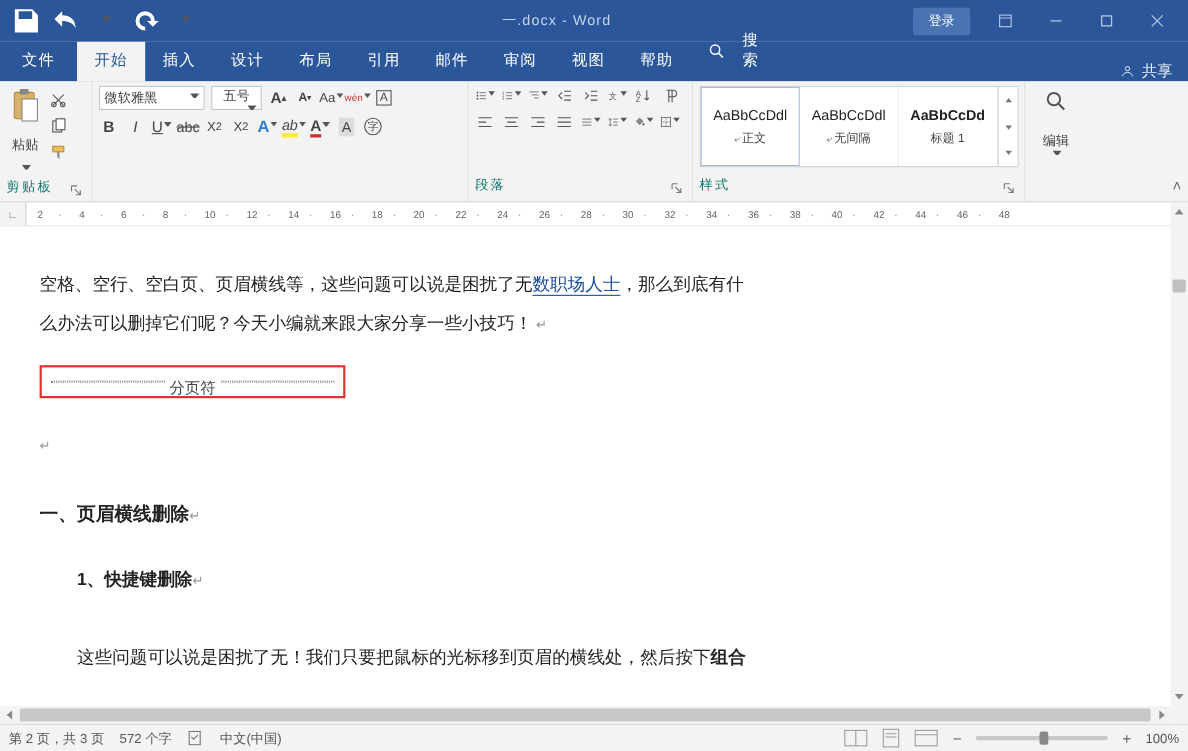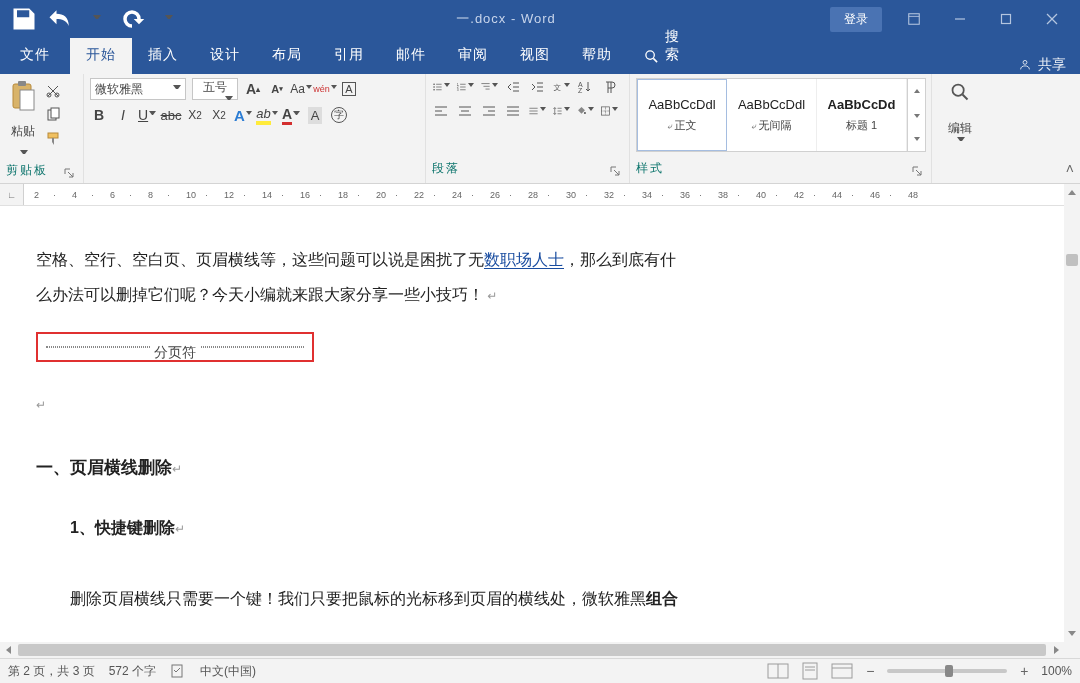--- a/index.html
+++ b/index.html
@@ -162,21 +162,21 @@
   <div class="tab file">文件</div>
   <div class="tab active">开始</div>
   <div class="tab">插入</div>
   <div class="tab">设计</div>
   <div class="tab">布局</div>
   <div class="tab">引用</div>
   <div class="tab">邮件</div>
   <div class="tab">审阅</div>
   <div class="tab">视图</div>
   <div class="tab">帮助</div>
-  <div class="tab" style="display:flex;align-items:flex-end;gap:6px;">
+  <div class="tab" style="display:flex;align-items:center;gap:16px;">
     <svg class="share-icon" viewBox="0 0 16 16">
         <circle cx="6.5" cy="6.5" r="4.5" fill="none" stroke="#fff" stroke-width="1.4"></circle>
         <line x1="10" y1="10" x2="14" y2="14" stroke="#fff" stroke-width="1.6"></line>
       </svg>
     <span>搜索</span>
   </div>
   <div class="tabs-right">
     <svg class="share-icon" viewBox="0 0 16 16">
         <circle cx="8" cy="5" r="2.2" fill="none" stroke="#fff"></circle>
         <path d="M3 13c0-2.5 2.2-4 5-4s5 1.5 5 4" fill="none" stroke="#fff"></path>
@@ -468,21 +468,21 @@
     <p>
       <span>空格、空行、空白页、页眉横线等，这些问题可以说是困扰了无</span><span class="underline-link">数职场人士</span><span>，那么到底有什</span>
     </p>
     <p><span>么办法可以删掉它们呢？今天小编就来跟大家分享一些小技巧！</span><span style="font-size:12px;color:#999"> ↵</span></p>
     <div class="pagebreak-box">
       <div class="pagebreak-inner"><span class="lbl">分页符</span></div>
     </div>
     <p style="font-size:12px;color:#999">↵</p>
     <h3><span>一、页眉横线删除</span><span style="font-size:12px;color:#999;font-weight:normal">↵</span></h3>
     <p class="sub"><span>1、快捷键删除</span><span style="font-size:12px;color:#999;font-weight:normal">↵</span></p>
-    <p class="para3"><span>删除页眉横线只需要一个键！我们只要把鼠标的光标移到页眉的横线处，微软雅黑</span><b>组合</b></p>
+    <p class="para3"><span>这些问题可以说是困扰了无！我们只要把鼠标的光标移到页眉的横线处，然后按下</span><b>组合</b></p>
   </div>
 </div>
 
 <div class="vscroll">
   <div class="arrow up"></div>
   <div class="thumb"></div>
   <div class="arrow dn"></div>
 </div>
 <div class="hscroll">
   <div class="harrow hl"></div>

